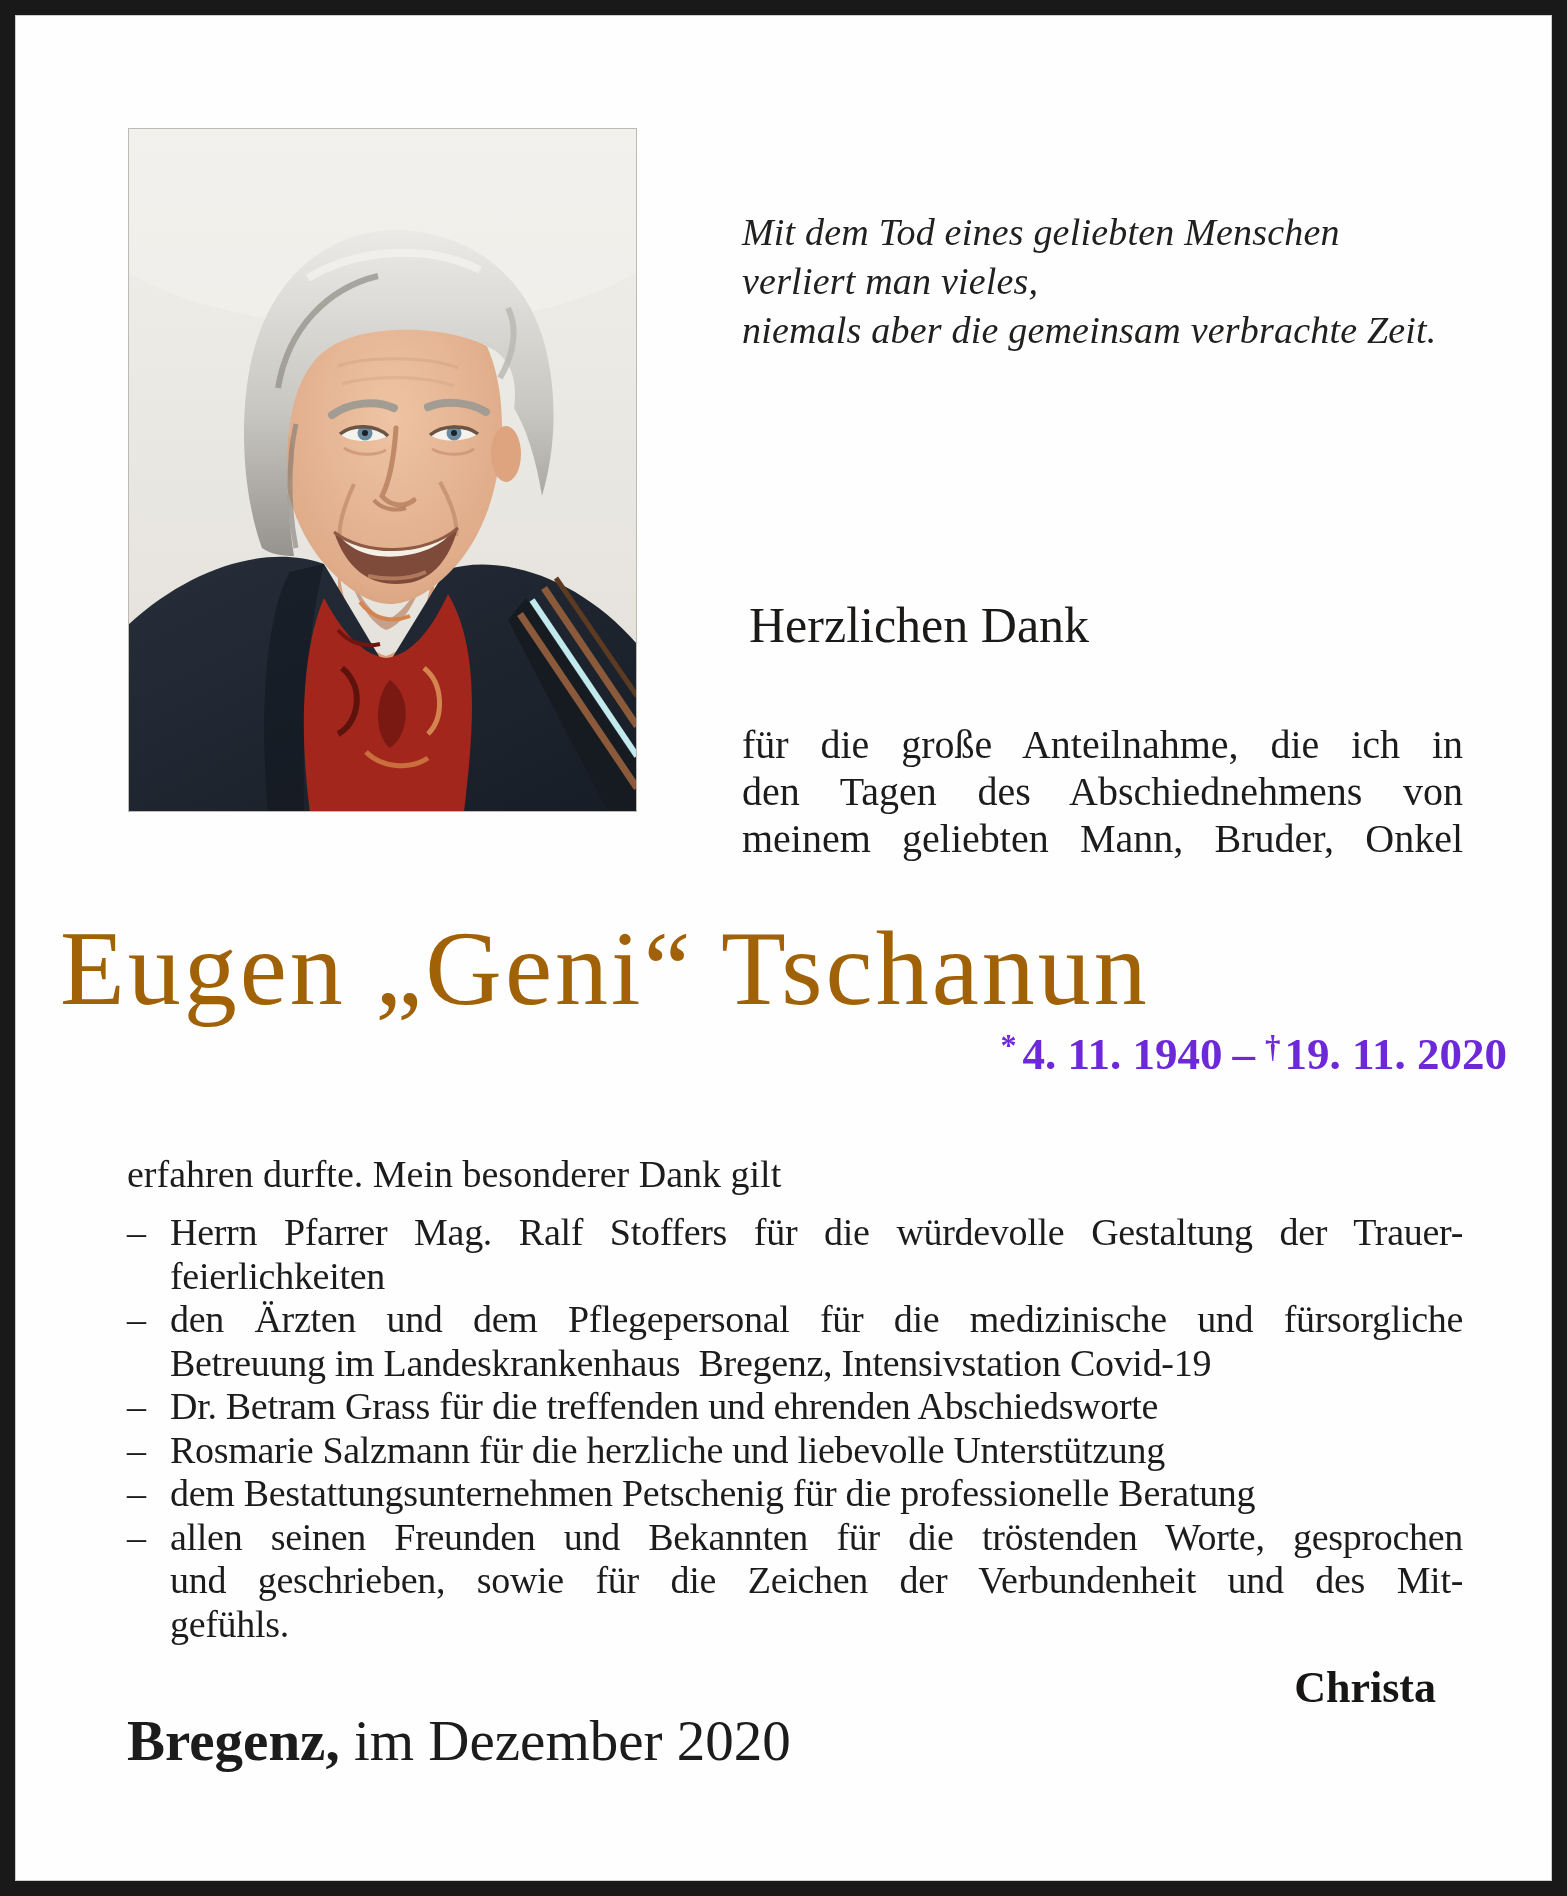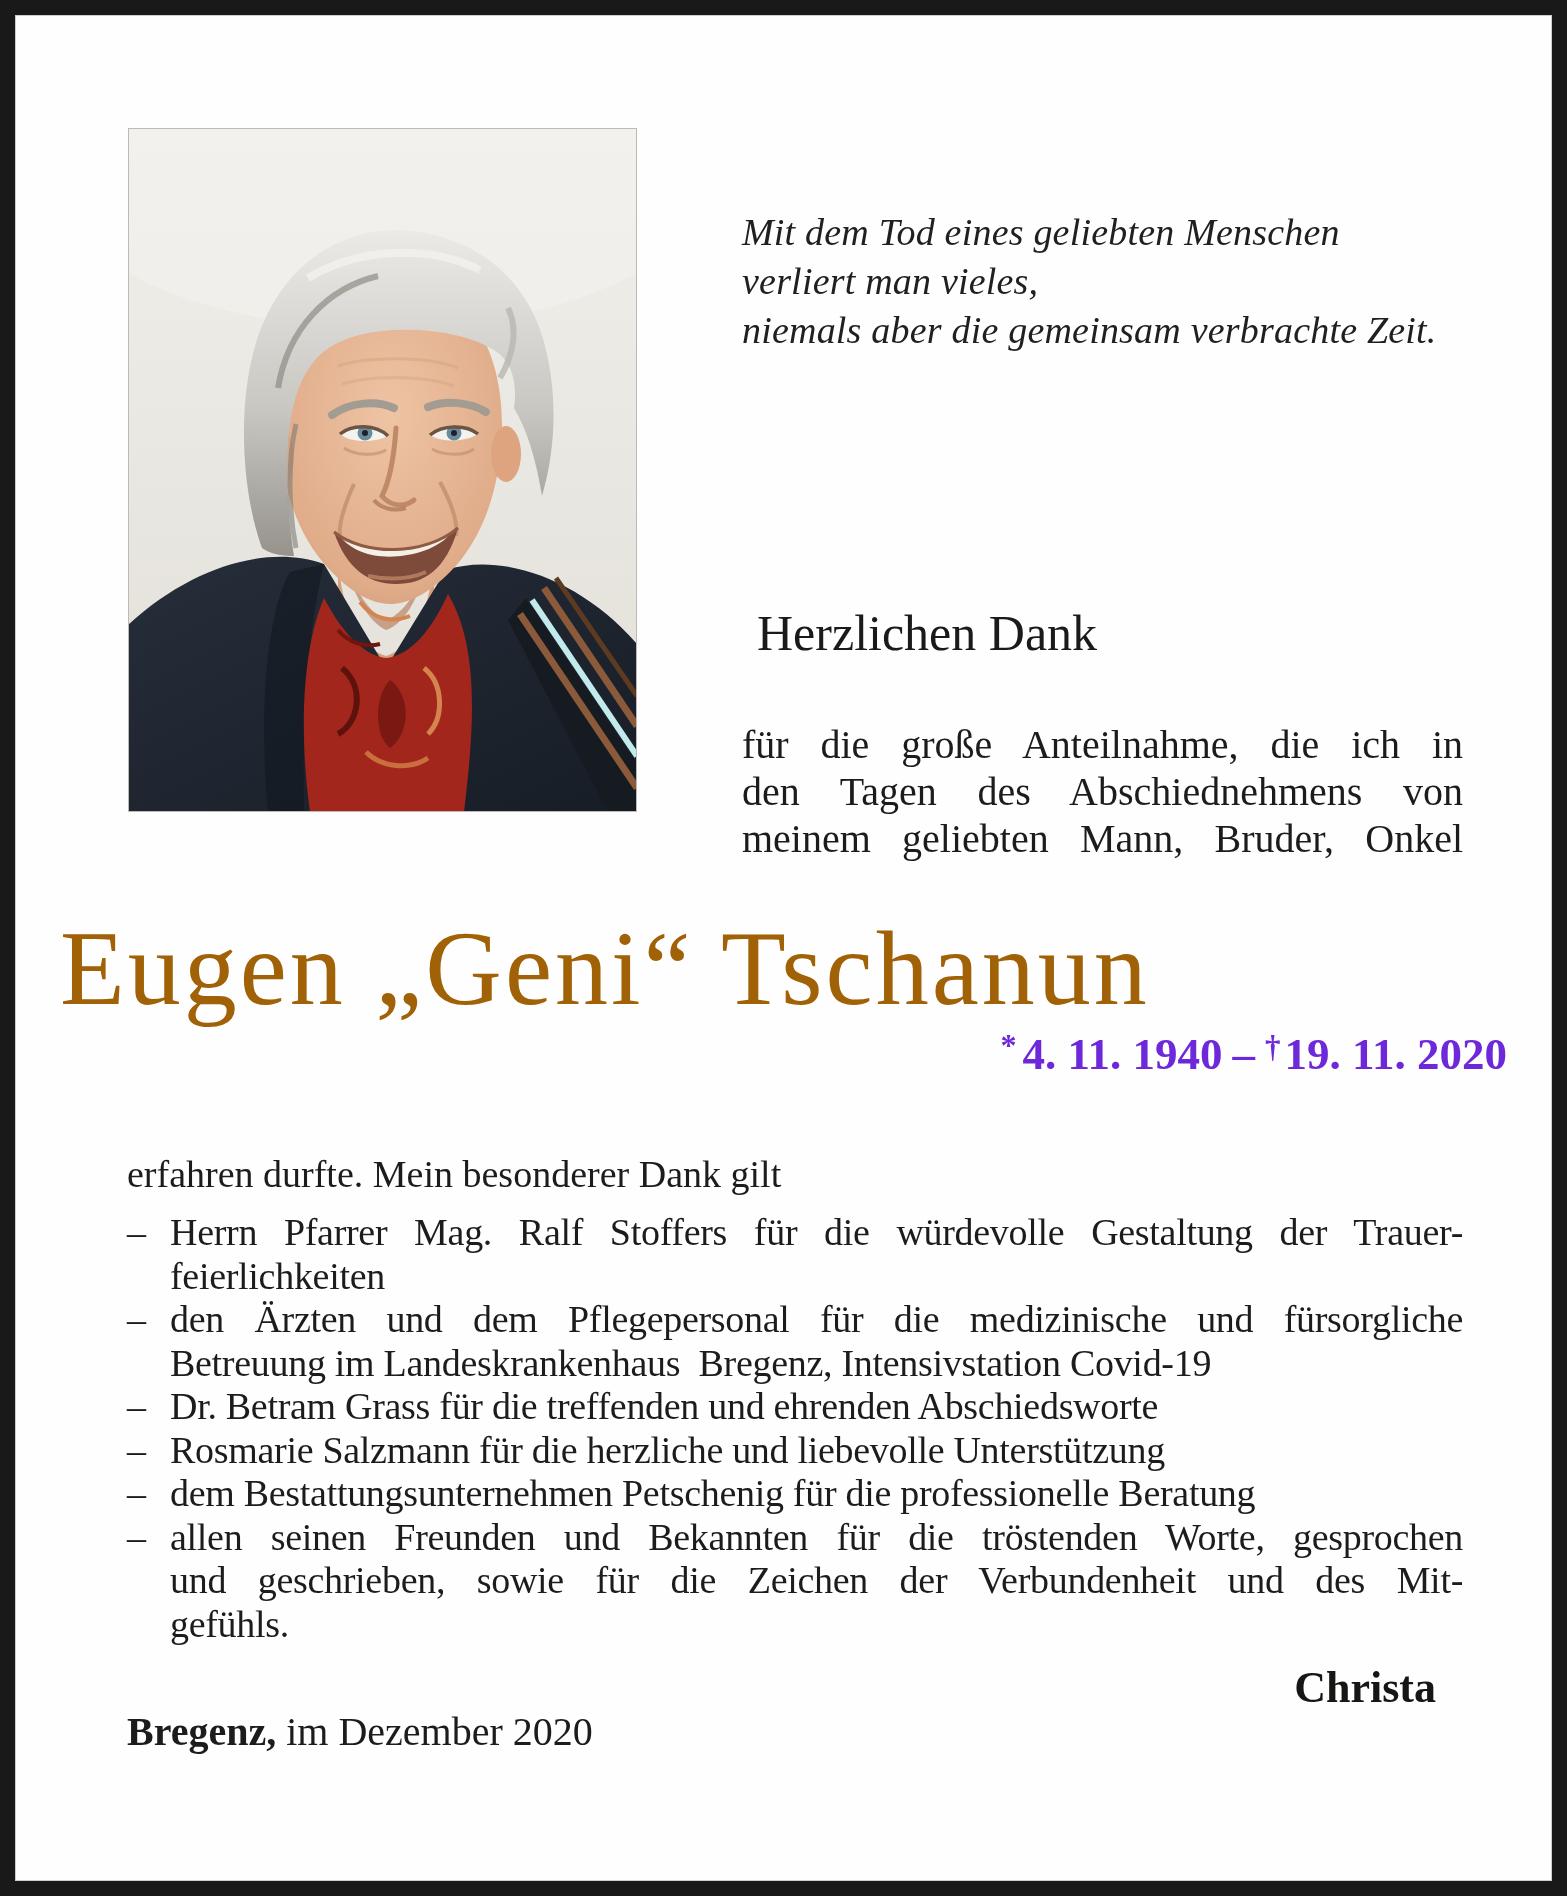--- a/index.html
+++ b/index.html
@@ -26,21 +26,21 @@
     width: 509px; height: 684px;
   }
   .quote {
     position: absolute; left: 742px; top: 208px;
     font-style: italic; font-size: 38px; line-height: 49px;
     color: #21201e; letter-spacing: 0.2px;
   }
   .q-line { white-space: pre; }
   .dank {
     position: absolute; left: 745px; top: 592px;
-    font-size: 50px; font-weight: 400; margin: 12px;
+    font-size: 50px; font-weight: 400; margin: 4px;
     color: #1b1a18;
   }
   .intro {
     position: absolute; left: 742px; top: 678px; width: 721px;
     font-size: 40px; line-height: 47px; margin-top: 43px;
   }
   .name {
     position: absolute; left: 60px; right: 60px; top: 908px;
     text-align: left;
     font-size: 106px; line-height: 1.15;
@@ -66,21 +66,21 @@
   .li { position: relative; padding-left: 43px; }
   .li .dash { position: absolute; left: 0; top: 0; }
   .pl { white-space: pre; }
   .jl { white-space: nowrap; text-align: justify; text-align-last: justify; }
   .sig {
     position: absolute; right: 131px; top: 1662px;
     font-size: 44px; font-weight: bold; color: #171615;
   }
   .place {
     position: absolute; left: 127px; top: 1708px;
-    font-size: 40px;
+    font-size: 57px;
   }
   .place .b { font-weight: bold; }
 </style>
 </head>
 <body>
 
 <div class="page">
 
   <div class="photo">
     <svg viewBox="0 0 509 684" width="509" height="684" preserveAspectRatio="none">

